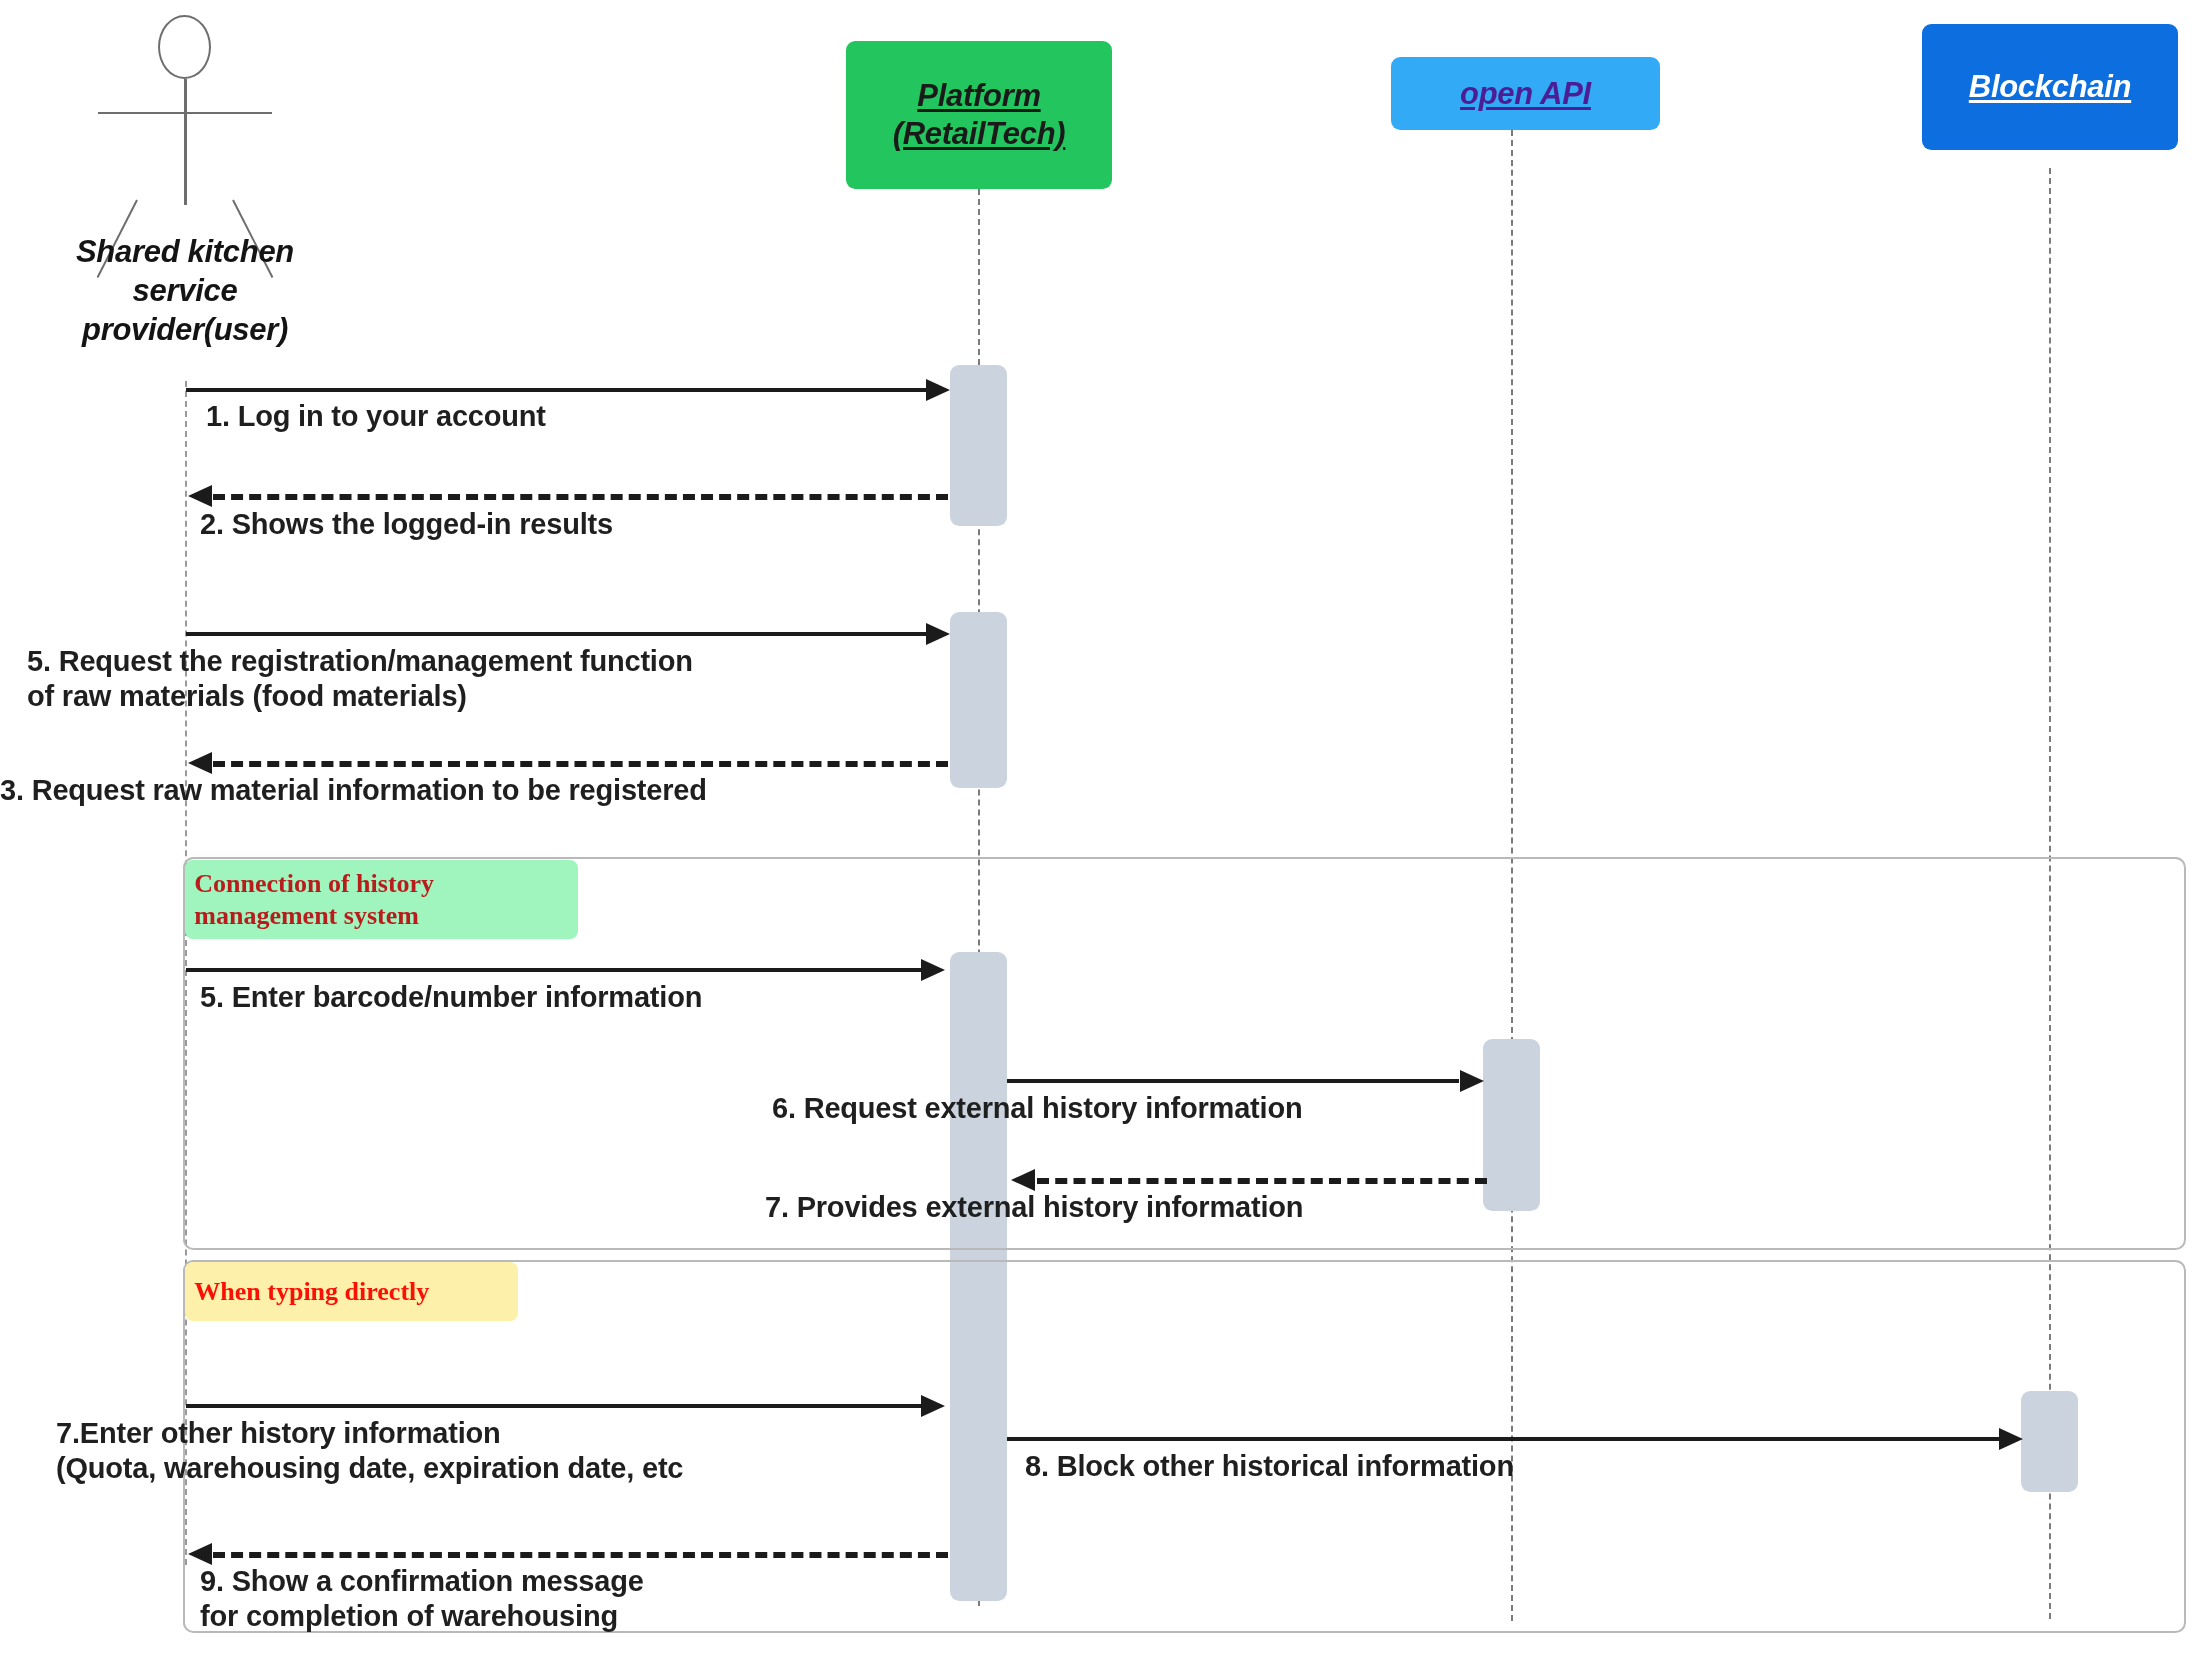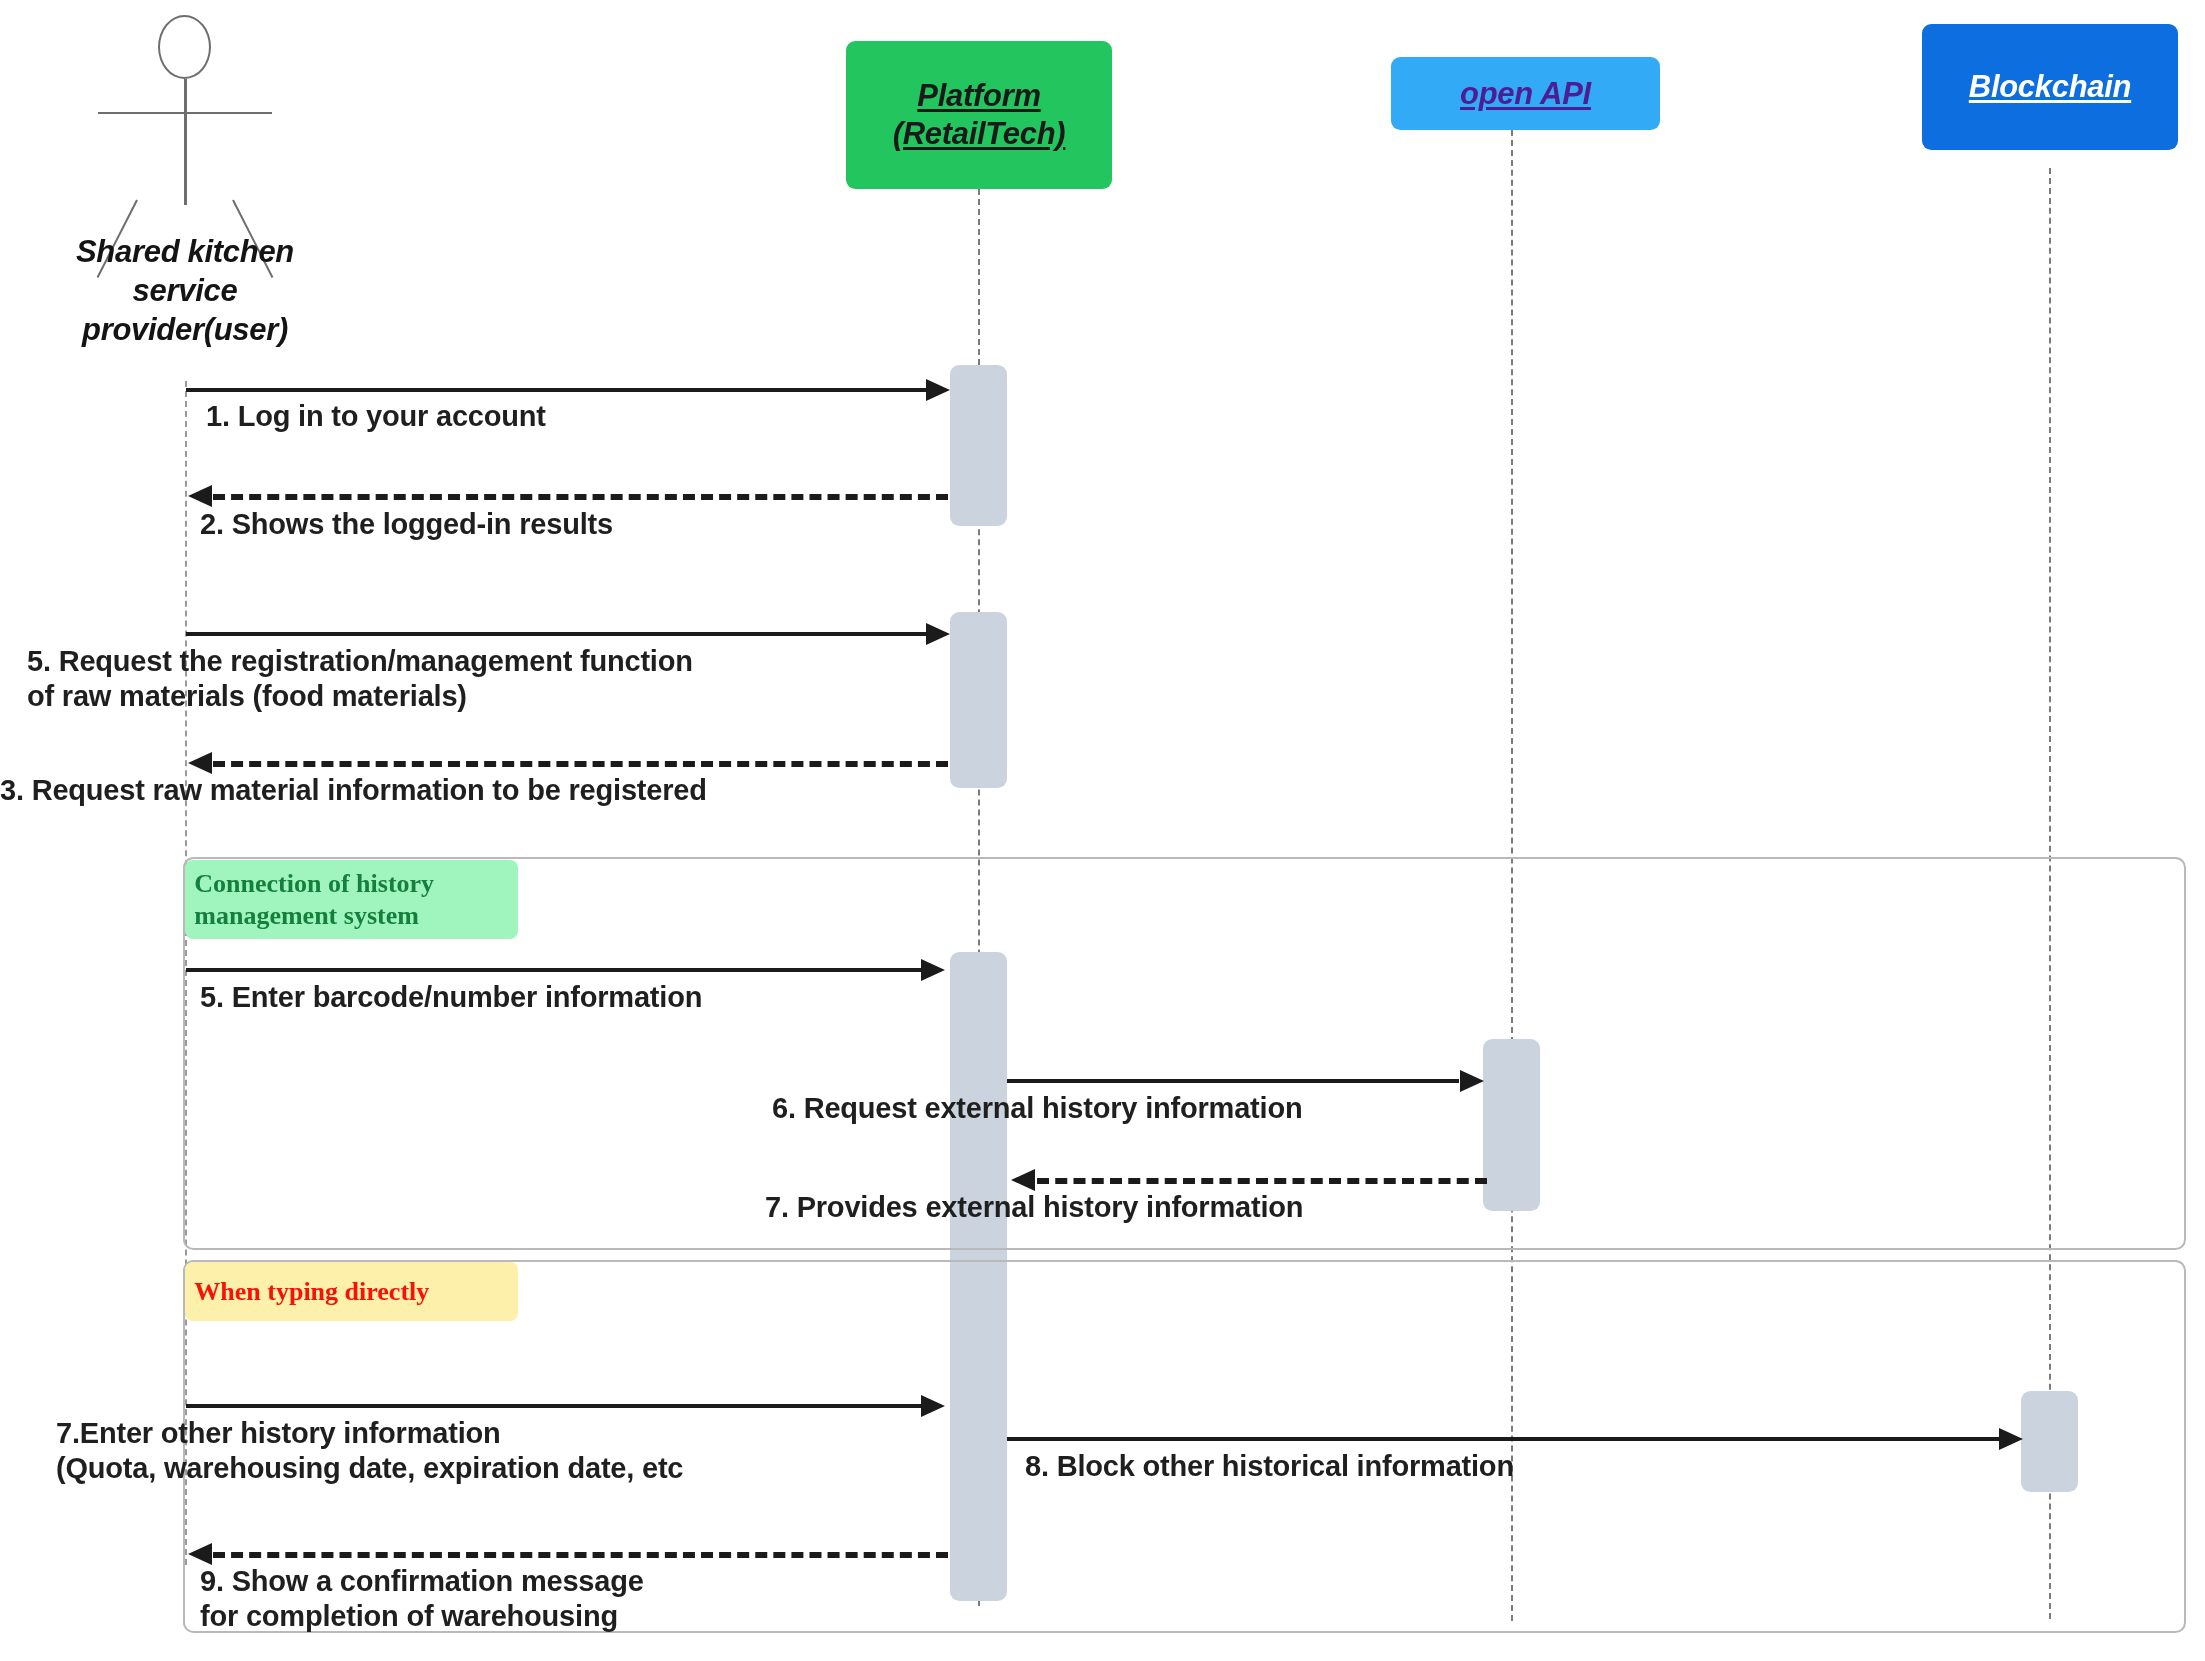--- a/index.html
+++ b/index.html
@@ -153,21 +153,21 @@
   <div class="abs lifeline" style="left:1511px;top:130px;height:1491px;"></div>
   <div class="abs lifeline" style="left:2049px;top:168px;height:1451px;"></div>
 
   <div class="abs activation" style="left:950px;top:365px;width:57px;height:161px;"></div>
   <div class="abs activation" style="left:950px;top:612px;width:57px;height:176px;"></div>
   <div class="abs activation" style="left:950px;top:952px;width:57px;height:649px;"></div>
   <div class="abs activation" style="left:1483px;top:1039px;width:57px;height:172px;"></div>
   <div class="abs activation" style="left:2021px;top:1391px;width:57px;height:101px;"></div>
 
   <div class="abs fragment" style="left:183px;top:857px;width:2003px;height:393px;"></div>
-  <div class="abs frag-label" style="left:185px;top:860px;width:333px;height:79px;background:#9FF5BD;color:#15803d;">
+  <div class="abs frag-label" style="left:185px;top:860px;width:393px;height:79px;background:#9FF5BD;color:#b91c1c;">
     <span style="white-space:pre-line;">Connection of history
 management system</span>
   </div>
 
   <div class="abs fragment" style="left:183px;top:1260px;width:2003px;height:373px;"></div>
   <div class="abs frag-label" style="left:185px;top:1262px;width:333px;height:59px;background:#FDF0AA;color:#FA1105;">
     <span>When typing directly</span>
   </div>
 
   <div class="abs">

